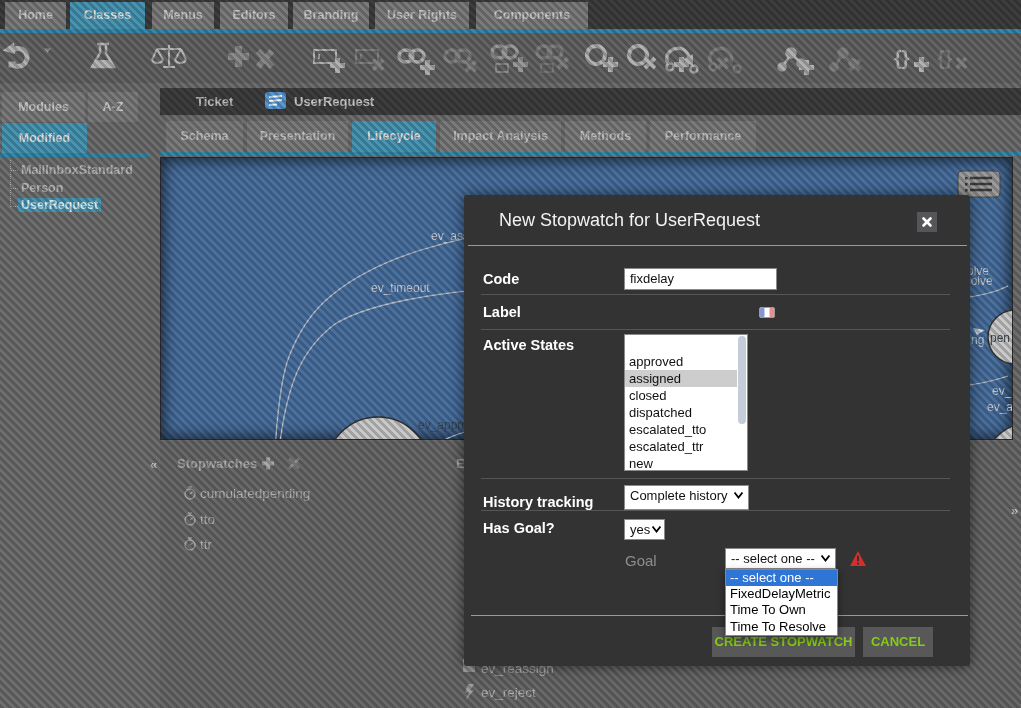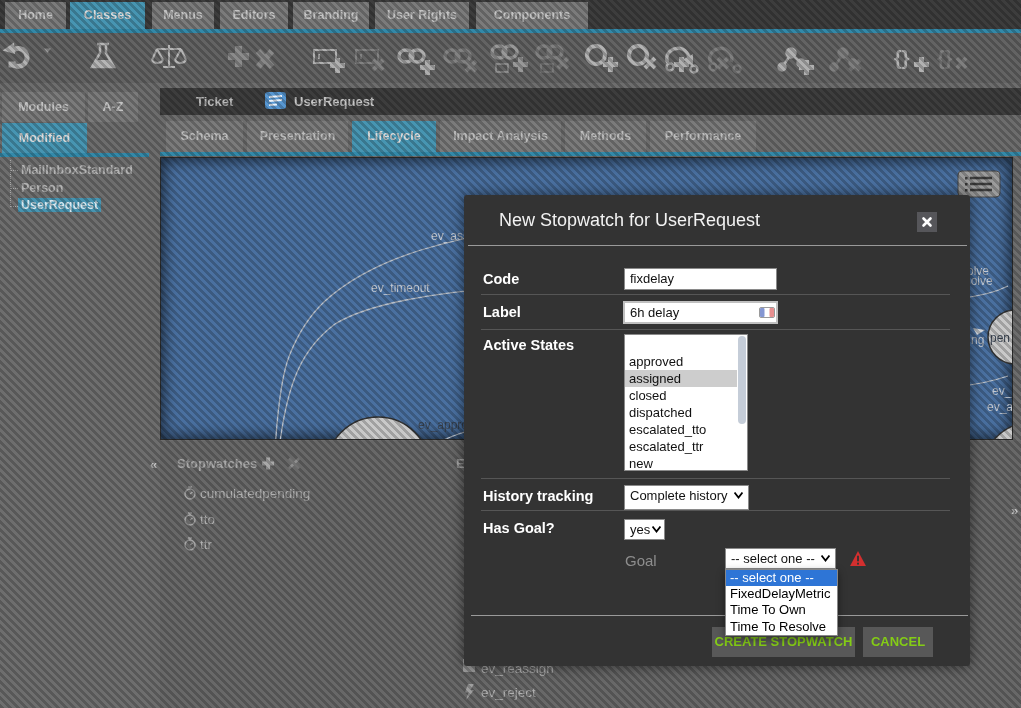--- a/index.html
+++ b/index.html
@@ -327,21 +327,20 @@
             <path d="M 6.5 6.5 L 13.5 13.5 M 13.5 6.5 L 6.5 13.5"></path>
           </g>
         </svg></div>
     <div class="msep" style="top:50px;"></div>
 
     <div class="mlabel" style="top:76px;">Code</div>
     <div class="field" style="left:160px; top:73px; width:153px; height:22px; line-height:20px; padding-left:5px;">fixdelay</div>
     <div class="rsep" style="top:99px;"></div>
 
     <div class="mlabel" style="top:109px;">Label</div>
-    <div class="field" style="left:159px; top:106px; width:155px; height:23px; line-height:19px; padding-left:5px; border:2px solid #c0c0c0;">6h delay</div>
     <svg class="abs" style="left:295px; top:112px;" width="16" height="11" viewBox="0 0 16 11">
       <rect x="0.5" y="0.5" width="15" height="10" rx="1.5" fill="#fff" stroke="#9a9a9a"></rect>
       <rect x="1" y="1" width="4.5" height="9" rx="1" fill="#8496d2"></rect>
       <rect x="10.5" y="1" width="4.5" height="9" rx="1" fill="#e88f8f"></rect>
     </svg>
     <div class="rsep" style="top:134px;"></div>
 
     <div class="mlabel" style="top:142px;">Active States</div>
     <div class="field" style="left:160px; top:139px; width:124px; height:137px; overflow:hidden;">
       <div class="opt" style="margin-top:18px;">approved</div>
@@ -351,21 +350,21 @@
       <div class="opt">escalated_tto</div>
       <div class="opt">escalated_ttr</div>
       <div class="opt">new</div>
       <div class="opt">pending</div>
       <div style="position:absolute; right:0; top:0; width:10px; height:135px; background:#fff;">
         <div style="position:absolute; left:1px; top:1px; width:8px; height:88px; background:#c5cdd8; border-radius:4px;"></div>
       </div>
     </div>
     <div class="rsep" style="top:283px;"></div>
 
-    <div class="mlabel" style="top:293px;">History tracking</div>
+    <div class="mlabel" style="top:299px;">History tracking</div>
     <div class="field" style="left:160px; top:290px; width:125px; height:25px; line-height:19px; padding-left:5px;">Complete history
       <svg style="position:absolute; right:5px; top:6px;" width="9" height="7" viewBox="0 0 9 7">
           <path d="M 0.5 0.5 L 4.5 5.5 L 8.5 0.5" fill="none" stroke="#000" stroke-width="1.8"></path>
         </svg>
     </div>
     <div class="rsep" style="top:315px;"></div>
 
     <div class="mlabel" style="top:325px;">Has Goal?</div>
     <div class="field" style="left:160px; top:324px; width:41px; height:21px; line-height:19px; padding-left:5px;">yes
       <svg style="position:absolute; right:3px; top:6px;" width="9" height="7" viewBox="0 0 9 7">

